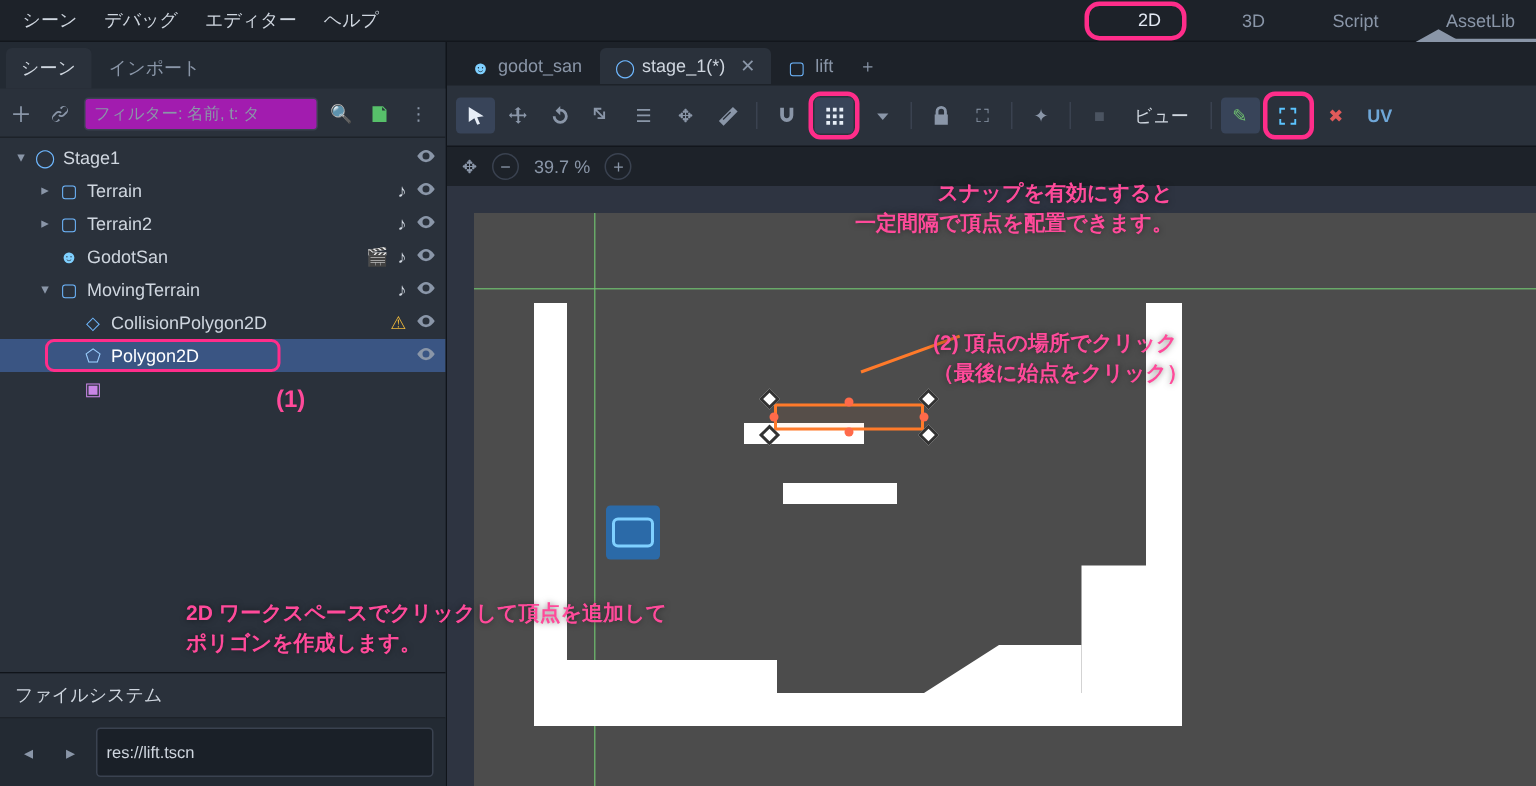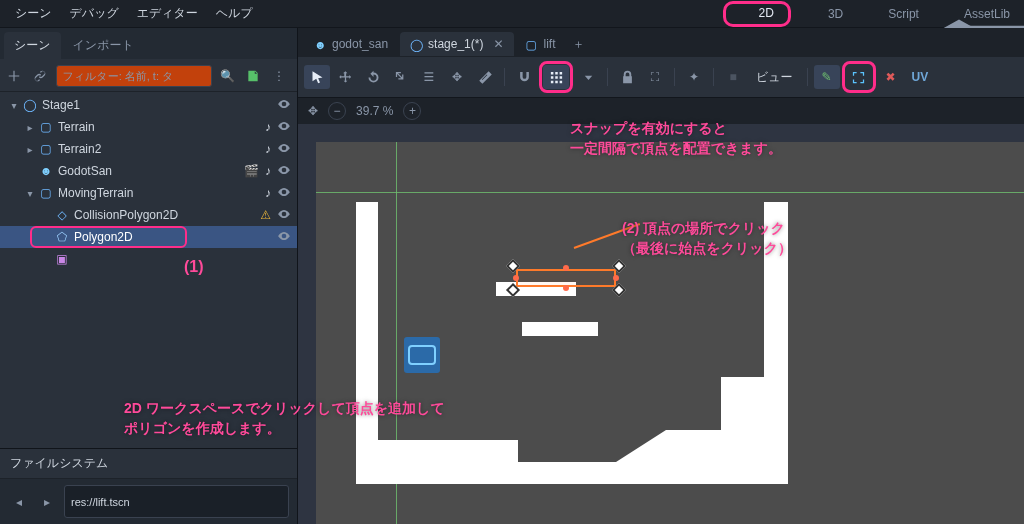--- a/index.html
+++ b/index.html
@@ -30,21 +30,21 @@
 
   
   .dock{width:298px; min-width:298px; border-right:1px solid #10141a; display:flex; flex-direction:column; background:var(--bg1);}
   .dock-tabs{display:flex; gap:2px; padding:4px 4px 0 4px;}
   .tab{padding:5px 10px; color:var(--muted); border-radius:4px 4px 0 0;}
   .tab.active{background:var(--bg2); color:var(--text);}
   .dock-panel{background:var(--bg2); flex:1; display:flex; flex-direction:column; min-height:0;}
   .scene-toolbar{display:flex; align-items:center; gap:6px; padding:6px 8px 4px 4px; border-bottom:1px solid var(--bg0);}
   .tbtn{width:22px; height:22px; display:inline-flex; align-items:center; justify-content:center; color:var(--muted); border-radius:3px;}
   .tbtn svg{width:14px;height:14px;}
-  .filter-input{flex:1; background:#c2410c; border:1px solid var(--line); border-radius:3px; color:var(--text); height:22px; padding:0 6px; font-size:11px;}
+  .filter-input{flex:1; background:#a21caf; border:1px solid var(--line); border-radius:3px; color:var(--text); height:22px; padding:0 6px; font-size:11px;}
   .filter-input::placeholder{color:var(--muted);}
 
   .tree{flex:1; overflow:auto; padding:2px 0;}
   .row{display:flex; align-items:center; height:22px; padding:0 6px 0 4px; position:relative;}
   .row .exp{width:12px; text-align:center; color:var(--muted); font-size:10px; margin-right:2px;}
   .row .ricon{width:16px; height:16px; display:inline-flex; align-items:center; justify-content:center; margin-right:4px;}
   .row .name{flex:1; white-space:nowrap; overflow:hidden; text-overflow:ellipsis;}
   .row .badges{display:flex; gap:6px; align-items:center;}
   .row.sel{background:var(--sel); color:#fff;}
   .eye{color:var(--muted);}
@@ -465,21 +465,21 @@
             <span class="dot" style="left:47px;top:-4px"></span>
             <span class="dot" style="left:47px;bottom:-4px"></span>
           </div>
 
         </div>
       </div>
     </div>
   </div>
 </div>
 
-<div class="anno" style="left:570px; top:118px; text-align:left;">
+<div class="anno" style="left:570px; top:118px; text-align:right;">
   <div>スナップを有効にすると</div>
   <div>一定間隔で頂点を配置できます。</div>
 </div>
 <div class="anno" style="left:622px; top:218px;">
   <div>(2) 頂点の場所でクリック</div>
   <div>（最後に始点をクリック）</div>
 </div>
 <div class="anno" style="left:124px; top:398px;">
   <div>2D ワークスペースでクリックして頂点を追加して</div>
   <div>ポリゴンを作成します。</div>

